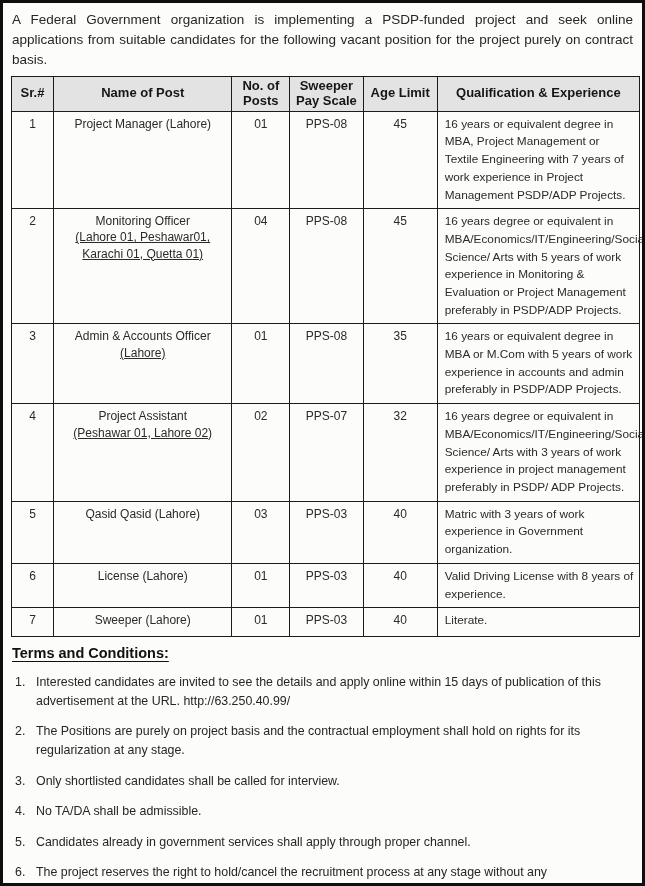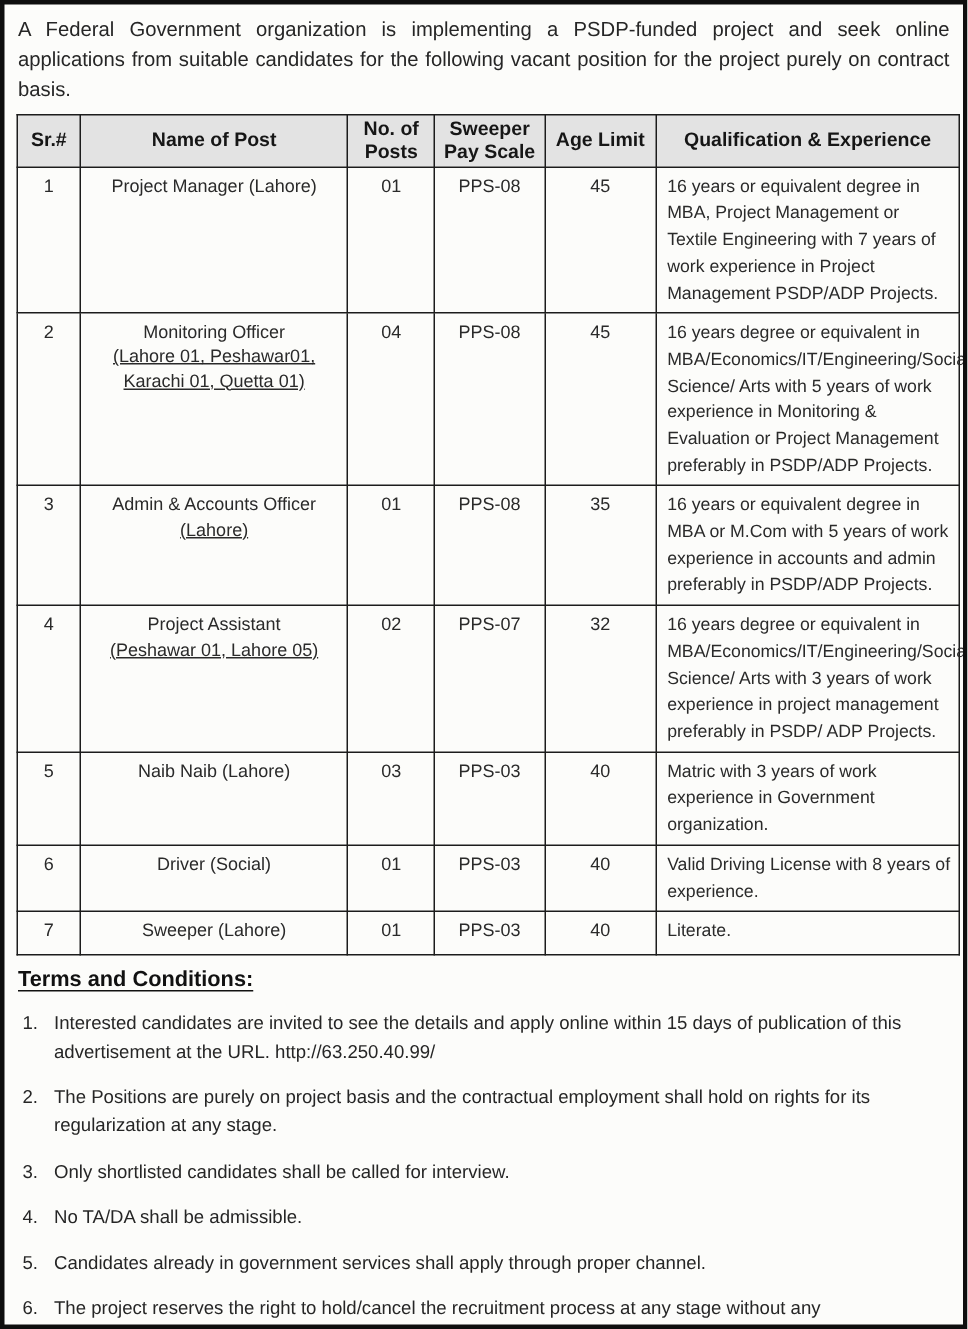--- a/index.html
+++ b/index.html
@@ -193,37 +193,37 @@
         <td><span>Admin &amp; Accounts Officer</span><br>
           <span class="post-sub">(Lahore)</span></td>
         <td>01</td>
         <td>PPS-08</td>
         <td>35</td>
         <td class="qual">16 years or equivalent degree in MBA or M.Com with 5 years of work experience in accounts and admin preferably in PSDP/ADP Projects.</td>
       </tr>
       <tr class="r4">
         <td>4</td>
         <td><span>Project Assistant</span><br>
-          <span class="post-sub">(Peshawar 01, Lahore 05)</span></td>
+          <span class="post-sub">(Peshawar 01, Lahore 02)</span></td>
         <td>02</td>
         <td>PPS-07</td>
         <td>32</td>
         <td class="qual">16 years degree or equivalent in MBA/Economics/IT/Engineering/Social Science/ Arts with 3 years of work experience in project management preferably in PSDP/ ADP Projects.</td>
       </tr>
       <tr class="r5">
         <td>5</td>
-        <td><span>Naib Naib (Lahore)</span></td>
+        <td><span>Qasid Qasid (Lahore)</span></td>
         <td>03</td>
         <td>PPS-03</td>
         <td>40</td>
         <td class="qual">Matric with 3 years of work experience in Government organization.</td>
       </tr>
       <tr class="r6">
         <td>6</td>
-        <td><span>Driver (Social)</span></td>
+        <td><span>License (Lahore)</span></td>
         <td>01</td>
         <td>PPS-03</td>
         <td>40</td>
         <td class="qual">Valid Driving License with 8 years of experience.</td>
       </tr>
       <tr class="r7">
         <td>7</td>
         <td><span>Sweeper (Lahore)</span></td>
         <td>01</td>
         <td>PPS-03</td>

